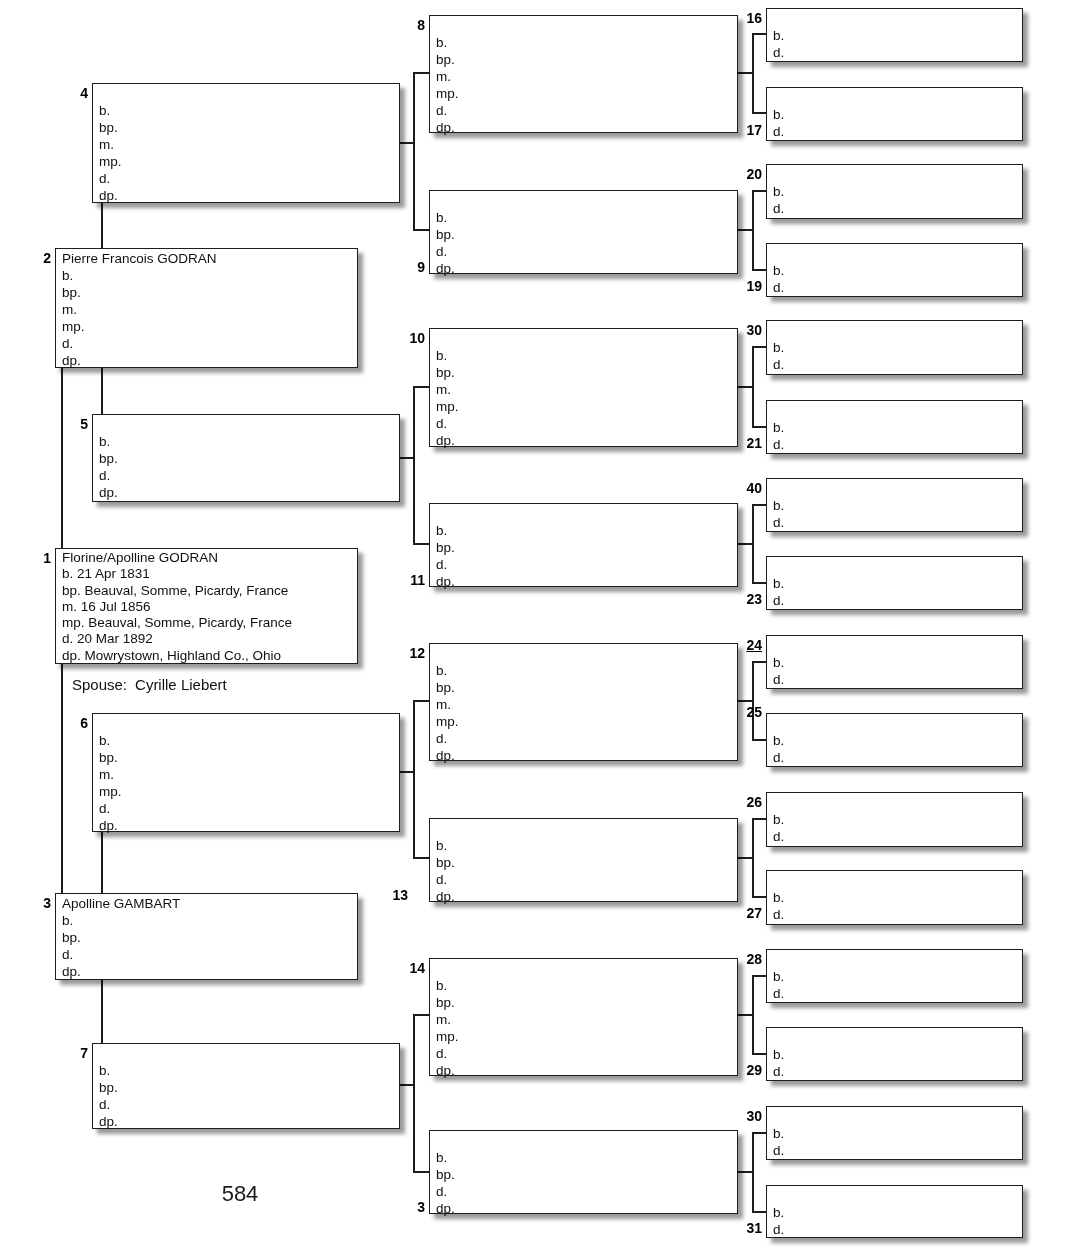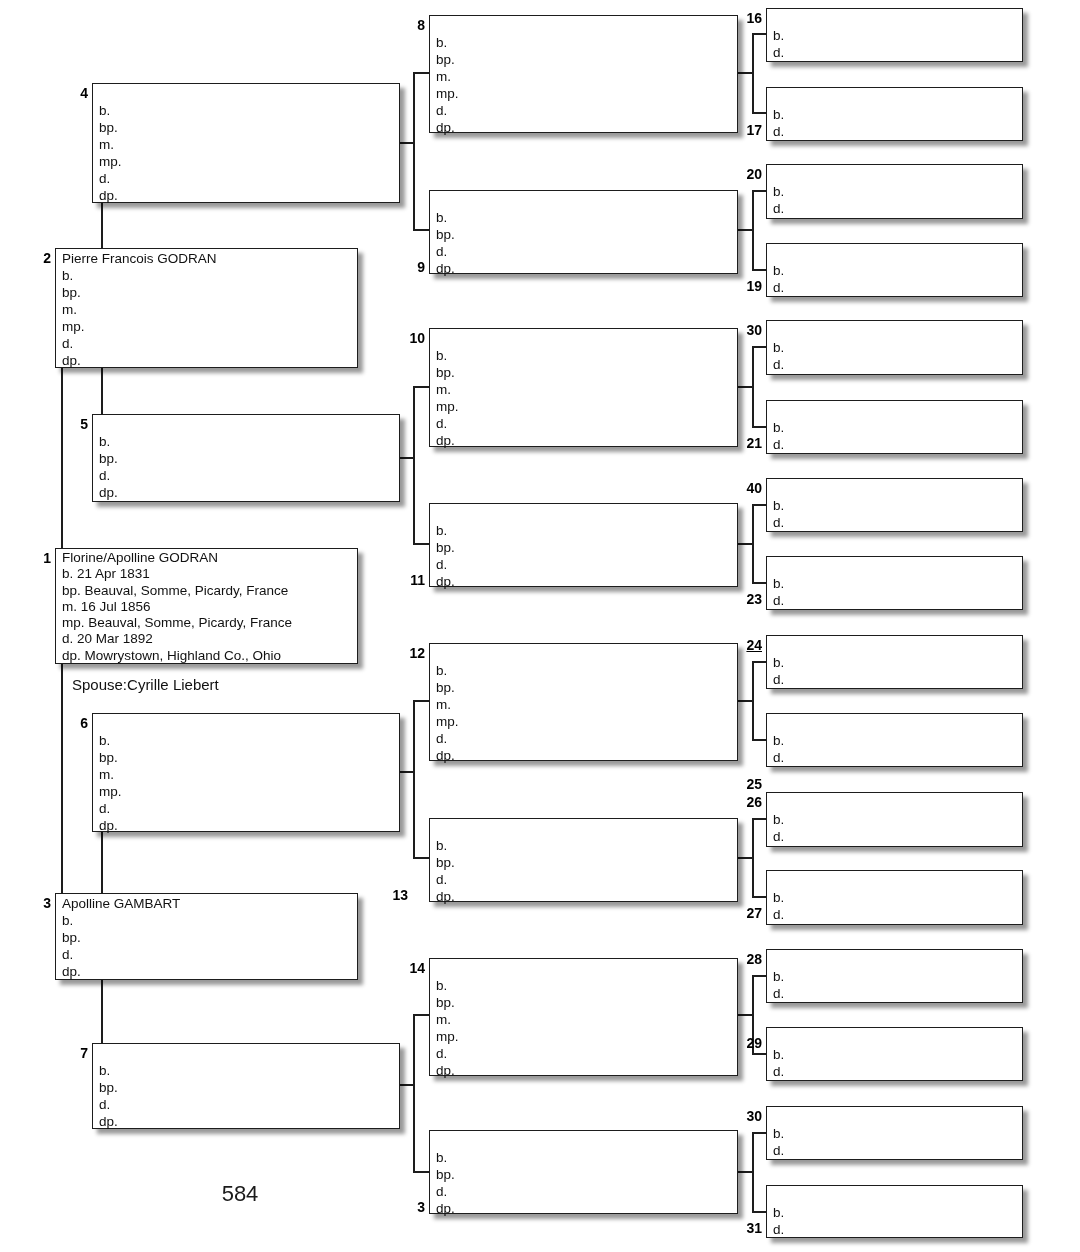--- a/index.html
+++ b/index.html
@@ -18,21 +18,21 @@
     white-space:nowrap; overflow:hidden; color:#111;
   }
   .box-1 .line { height:16.3px; line-height:16.3px; }
   .num {
     position:absolute; width:30px; text-align:right;
     font-weight:bold; font-size:14px; z-index:3; color:#000;
   }
   .hline { position:absolute; height:1.5px; background:#1d1d1d; z-index:1; }
   .vline { position:absolute; width:1.5px;  background:#1d1d1d; z-index:1; }
   .spouse { position:absolute; left:72px; top:676px; font-size:15px; z-index:2; }
-  .spouse .sp-name { margin-left:0; }
+  .spouse .sp-name { margin-left:8px; }
   .pageno { position:absolute; left:210px; top:1181px; width:60px; text-align:center;
             font-size:22px; color:#1a1a1a; z-index:2; }
 </style>
 </head>
 <body>
 
 <div class="chart">
 
   <div class="vline" style="left:101px;top:203px;height:212px;"></div>
   <div class="vline" style="left:61px;top:366px;height:528px;"></div>
@@ -309,21 +309,21 @@
     <div class="line">d.</div>
   </div>
 
   <div class="num" style="left:732px;top:637px;text-decoration:underline;">24</div>
   <div class="box" style="left:766px;top:635px;width:257px;height:54px;">
     <div class="line"></div>
     <div class="line">b.</div>
     <div class="line">d.</div>
   </div>
 
-  <div class="num" style="left:732px;top:776px;">25</div>
+  <div class="num" style="left:732px;top:704px;">25</div>
   <div class="box" style="left:766px;top:713px;width:257px;height:54px;">
     <div class="line"></div>
     <div class="line">b.</div>
     <div class="line">d.</div>
   </div>
 
   <div class="num" style="left:732px;top:794px;">26</div>
   <div class="box" style="left:766px;top:792px;width:257px;height:55px;">
     <div class="line"></div>
     <div class="line">b.</div>
@@ -337,21 +337,21 @@
     <div class="line">d.</div>
   </div>
 
   <div class="num" style="left:732px;top:951px;">28</div>
   <div class="box" style="left:766px;top:949px;width:257px;height:54px;">
     <div class="line"></div>
     <div class="line">b.</div>
     <div class="line">d.</div>
   </div>
 
-  <div class="num" style="left:732px;top:1035px;">29</div>
+  <div class="num" style="left:732px;top:1062px;">29</div>
   <div class="box" style="left:766px;top:1027px;width:257px;height:54px;">
     <div class="line"></div>
     <div class="line">b.</div>
     <div class="line">d.</div>
   </div>
 
   <div class="num" style="left:732px;top:1108px;">30</div>
   <div class="box" style="left:766px;top:1106px;width:257px;height:54px;">
     <div class="line"></div>
     <div class="line">b.</div>

